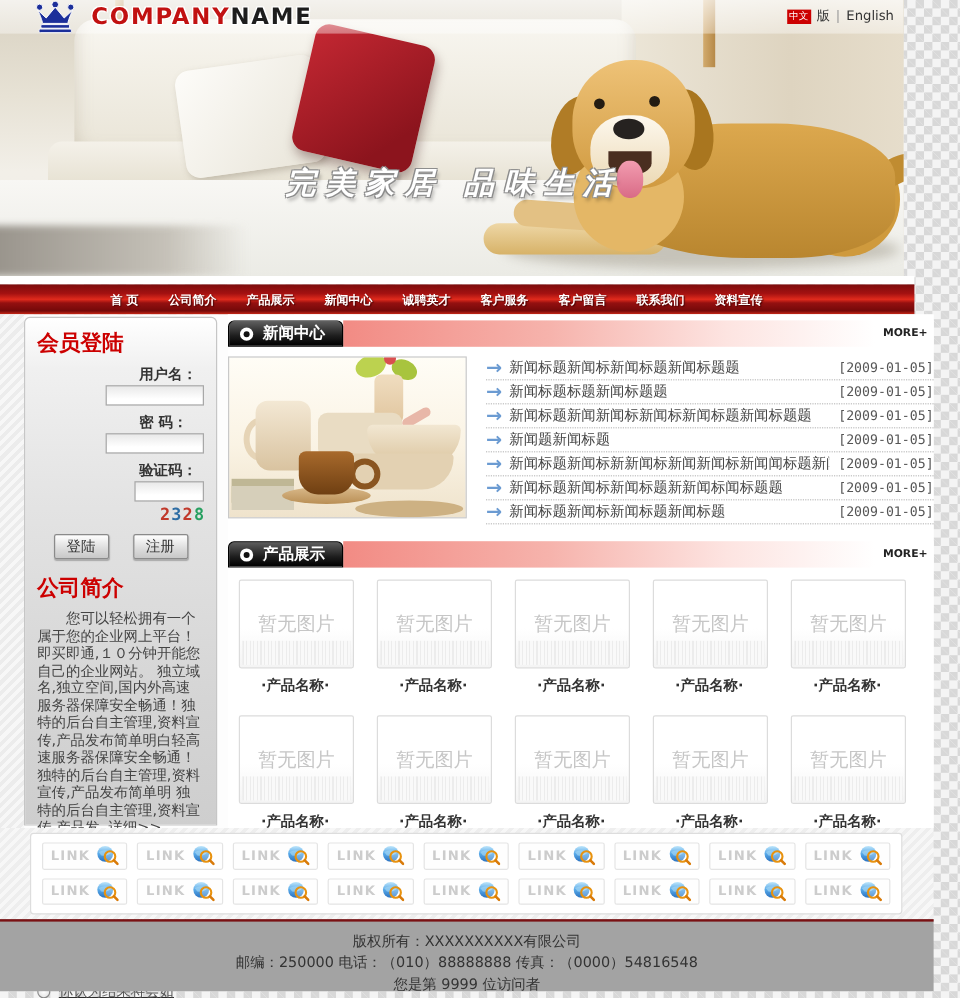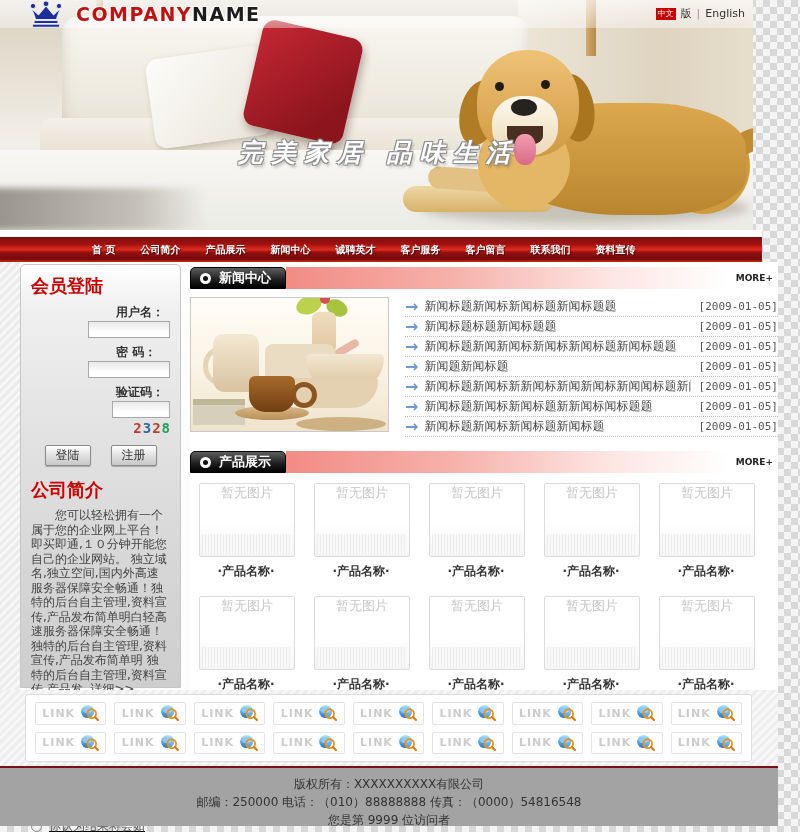--- a/index.html
+++ b/index.html
@@ -121,21 +121,21 @@
   .news-row{display:flex;align-items:center;height:19px;border-bottom:1px dotted #bdbdbd;cursor:pointer;}
   .arrow{color:#6b9bd2;font-weight:bold;margin-right:6px;flex:none;}
   .news-title{font-size:12px;color:#444;flex:1;white-space:nowrap;overflow:hidden;}
   .news-date{font:11px "DejaVu Sans Mono","Liberation Mono",monospace;color:#555;flex:none;margin-left:8px;}
   #prod-grid{display:grid;grid-template-columns:repeat(5,115px);row-gap:16px;padding-left:9px;margin-top:10px;}
   .prod{width:96px;cursor:pointer;}
   .prod-box{width:94px;height:72px;border:1px solid #dcdcdc;border-radius:2px;background:linear-gradient(180deg,#ffffff 55%,#f4f4f4);
     position:relative;display:flex;align-items:flex-start;justify-content:center;}
   .prod-box::after{content:'';position:absolute;left:2px;right:2px;bottom:2px;height:20px;
     background:repeating-linear-gradient(90deg,#ececec 0 1px,#f9f9f9 1px 3px);}
-  .prod-ph{color:#c6c6c6;font-size:13px;}
+  .prod-ph{color:#c6c6c6;font-size:16px;margin-top:26px;}
   .prod-name{text-align:center;font-size:12px;font-weight:bold;color:#333;margin-top:6px;width:94px;}
   
   #linkzone{position:absolute;left:0;top:690px;width:778px;height:76px;
     background:repeating-linear-gradient(135deg,#eeeeee 0 3px,#f7f7f7 3px 6px);}
   #links-panel{position:absolute;left:25px;top:4px;width:727px;height:68px;box-sizing:border-box;background:#fff;
     border:1px solid #ddd;border-radius:3px;display:grid;grid-template-columns:repeat(9,1fr);gap:7px 8px;padding:7px 9px;}
   .link-btn{border:1px solid #e4e4e4;background:#fefefe;border-radius:2px;display:flex;align-items:center;justify-content:center;gap:5px;cursor:pointer;}
   .link-label{font-size:11px;font-weight:bold;letter-spacing:1px;color:#cccccc;}
   .link-icon{display:inline-flex;}
   

